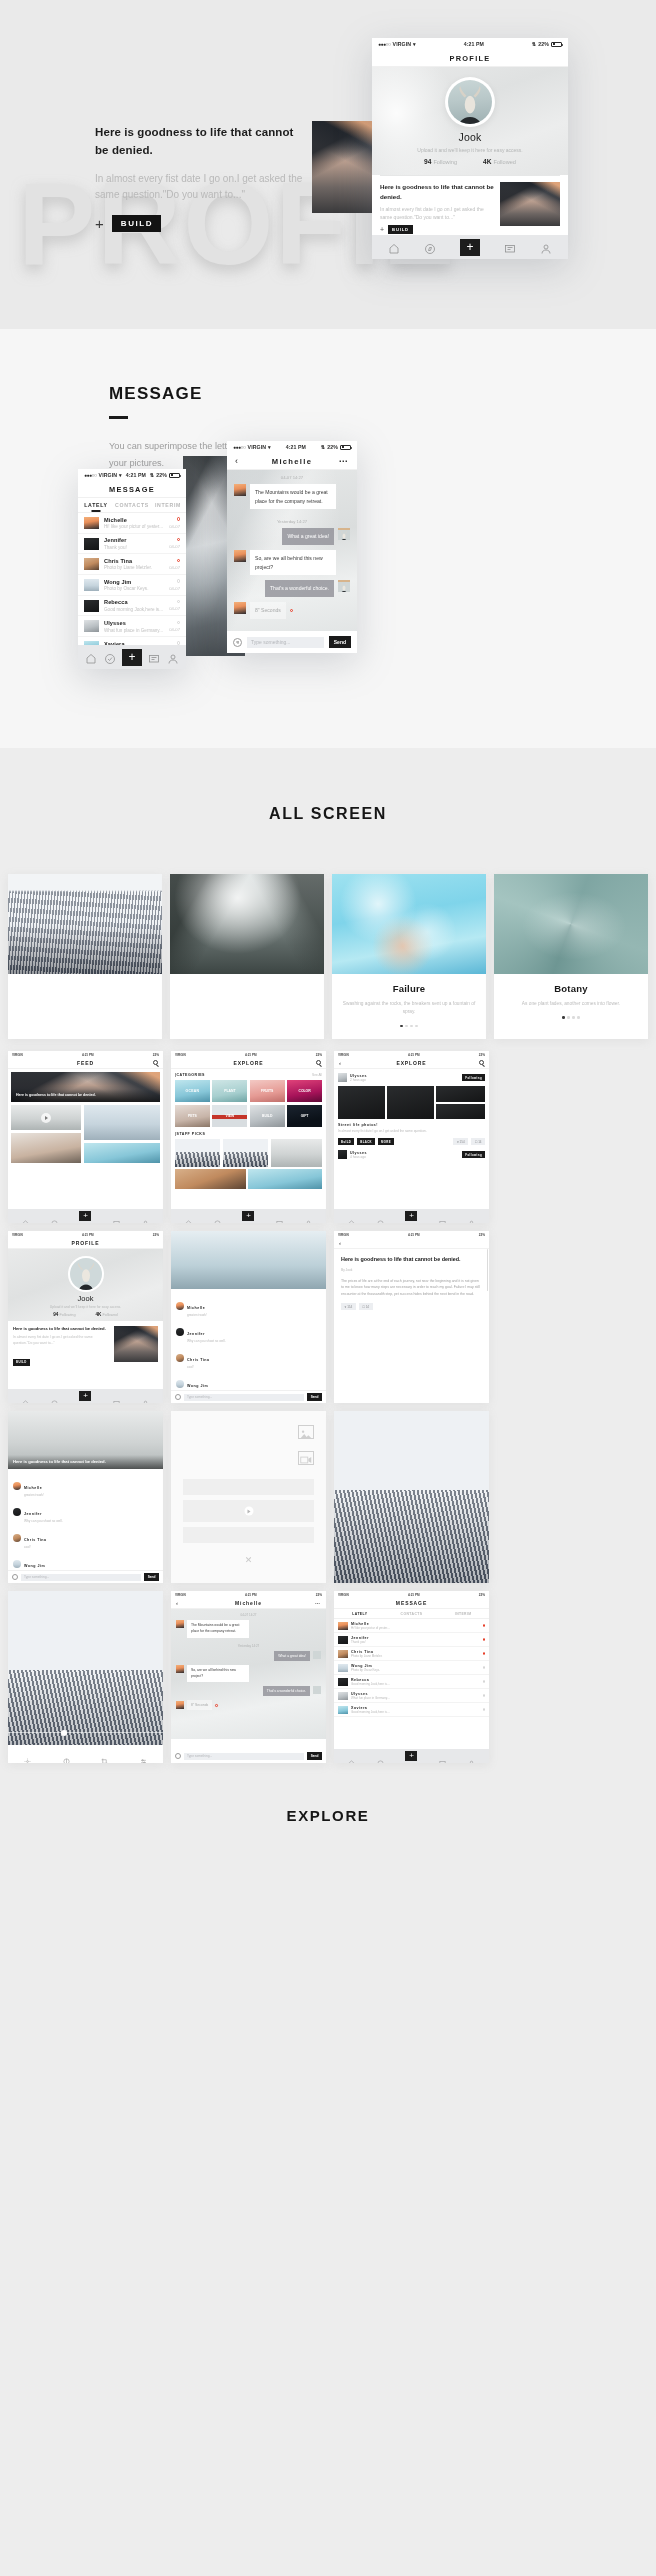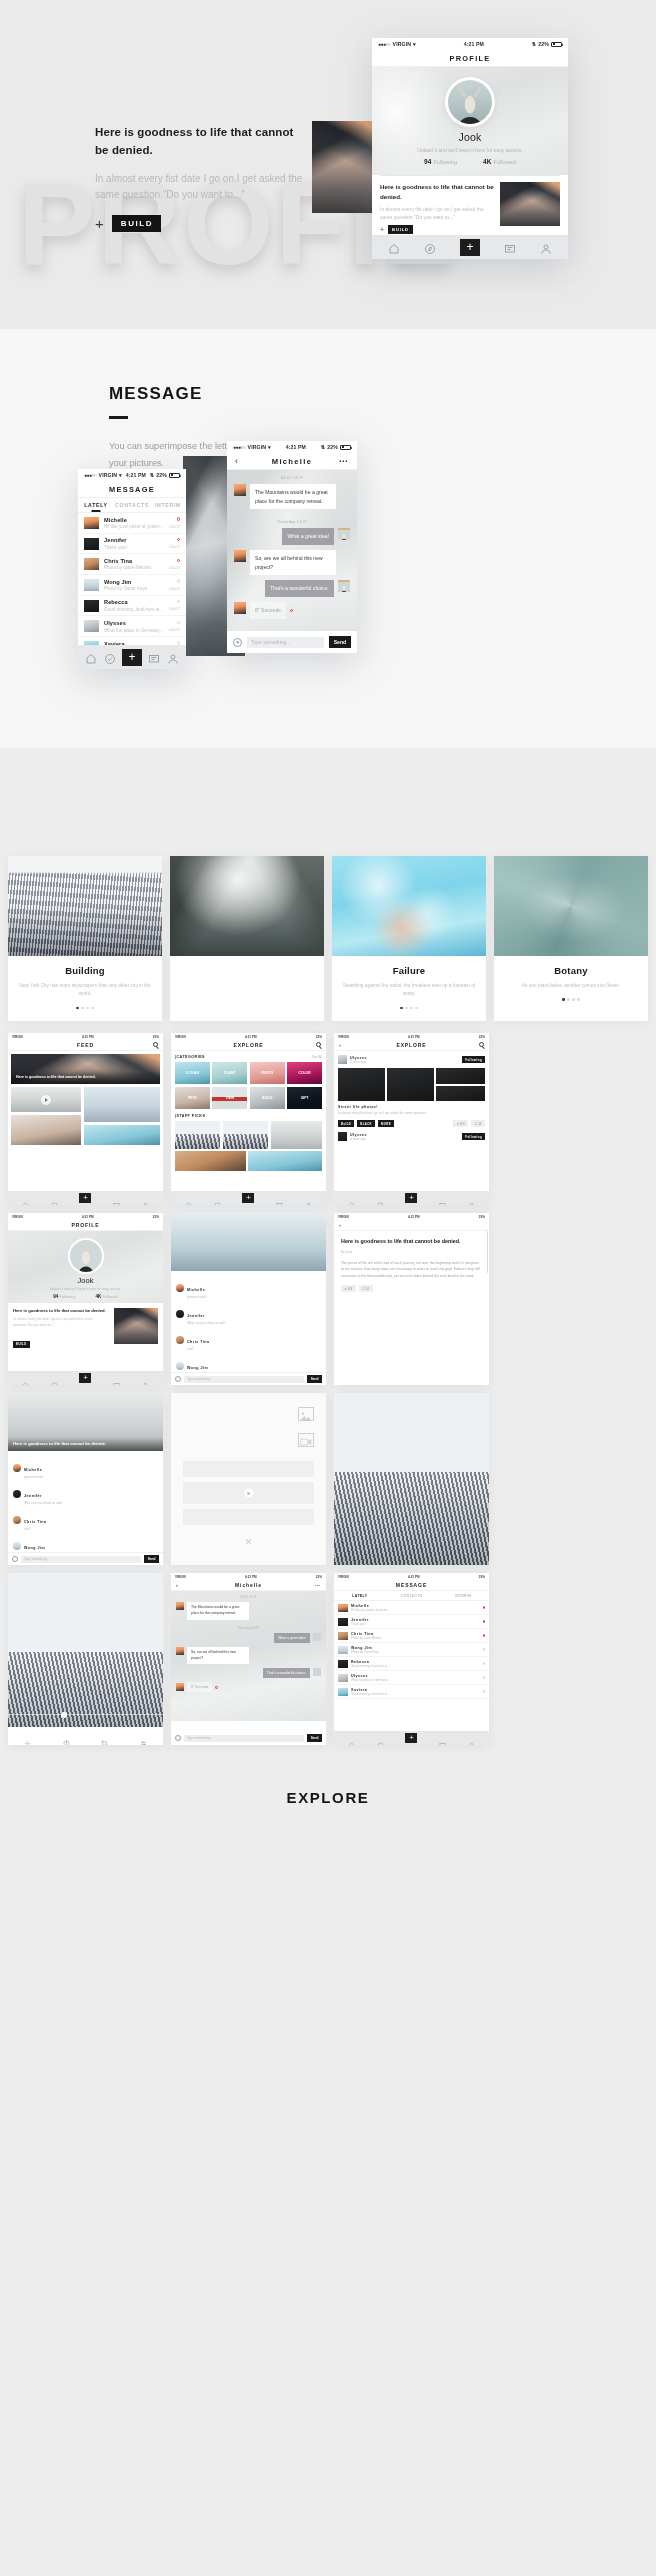--- a/index.html
+++ b/index.html
@@ -703,36 +703,27 @@
 
     <div class="chat-input">
       <span class="ci-plus"></span>
       <span class="ci-field">Type something...</span>
       <span class="ci-send">Send</span>
     </div>
   </div>
 </section>
 
 <section class="sec-all">
+  <div class="all-h">ALL SCREEN</div>
 
   <div class="cards">
     <div class="card">
       <div class="cimg">
           <div class="img tx-build"></div>
         </div>
-      <div class="cbody">
-        <h4>Building</h4>
-        <p>New York City has more skyscrapers than any other city in the world.</p>
-        <div class="dotsrow">
-            <i class="a"></i>
-            <i></i>
-            <i></i>
-            <i></i>
-          </div>
-      </div>
     </div>
     <div class="card">
       <div class="cimg">
           <div class="img tx-mtn"></div>
         </div>
     </div>
     <div class="card">
       <div class="cimg">
           <div class="img tx-swim"></div>
         </div>

